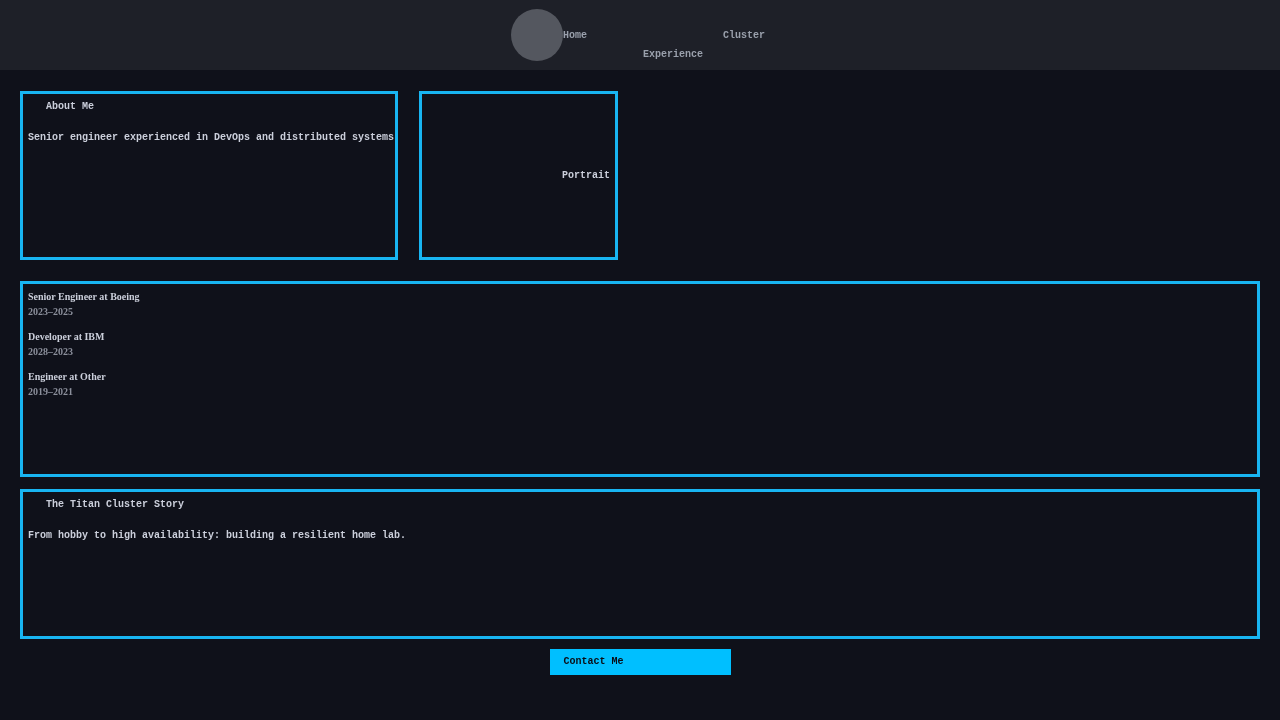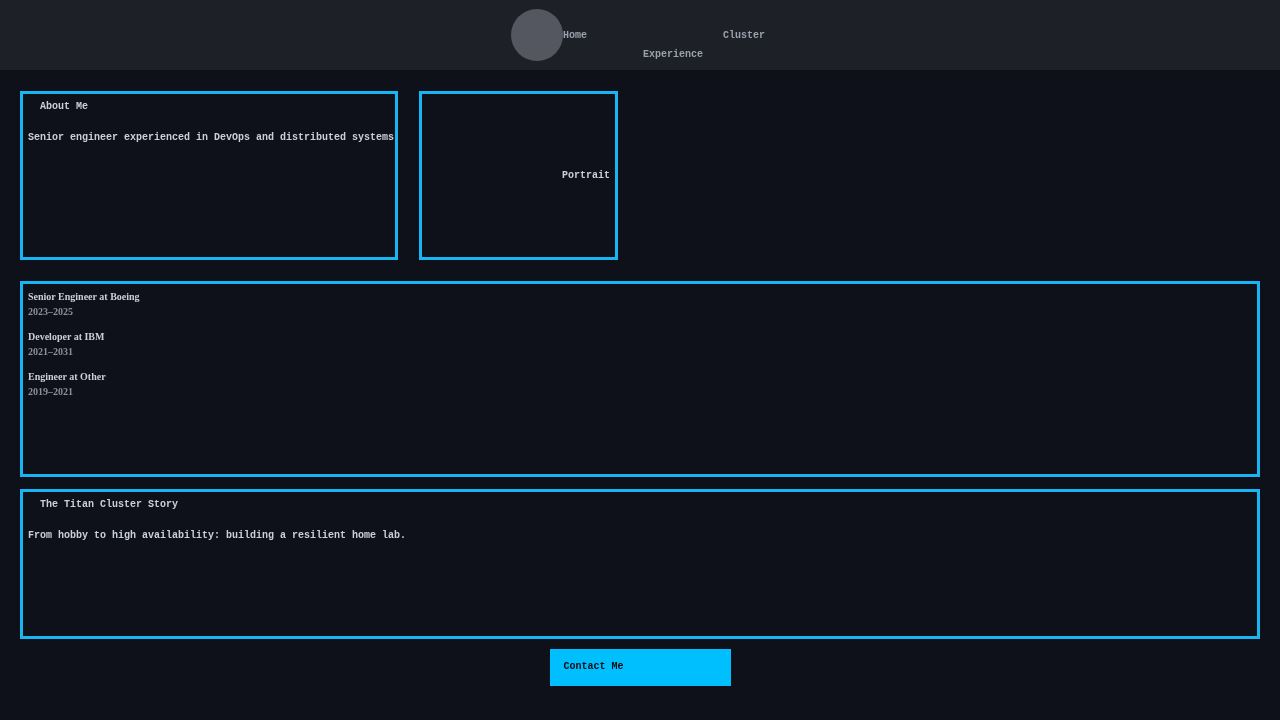--- a/index.html
+++ b/index.html
@@ -46,21 +46,21 @@
   
   main{padding:0 20px;}
   .card{
     border:3px solid var(--accent);
     padding:5px;
     color:var(--text);
     overflow:hidden;
     background:transparent;
   }
   .card h3{
-    margin:0 0 16px 12px;
+    margin:0 0 16px 18px;
     font-size:10px;
     line-height:15px;
     color:var(--text);
     font-weight:bold;
   }
   .card p{
     margin:0;
     line-height:15px;
     color:var(--text);
   }
@@ -84,21 +84,21 @@
   .entry .years{color:var(--muted);}
   .story-card{
     margin-top:12px;
     height:150px;
   }
   .button-row{
     margin-top:10px;
     text-align:center;
   }
   .contact-btn{
-    width:181px;height:37px;
+    width:181px;height:26px;
     background:var(--button);
     color:var(--button-text);
     border:none;
     font-family:"Liberation Mono",monospace;
     font-weight:bold;
     font-size:10px;
     text-align:left;
     padding:0 0 2px 14px;
     cursor:pointer;
   }
@@ -126,21 +126,21 @@
     </div>
   </section>
 
   <section class="card work-card">
     <div class="entry">
       <div class="role">Senior Engineer at Boeing</div>
       <div class="years">2023–2025</div>
     </div>
     <div class="entry">
       <div class="role">Developer at IBM</div>
-      <div class="years">2021–2031</div>
+      <div class="years">2028–2023</div>
     </div>
     <div class="entry">
       <div class="role">Engineer at Other</div>
       <div class="years">2019–2021</div>
     </div>
   </section>
 
   <section class="card story-card">
     <h3>The Titan Cluster Story</h3>
     <p>From hobby to high availability: building a resilient home lab.</p>

